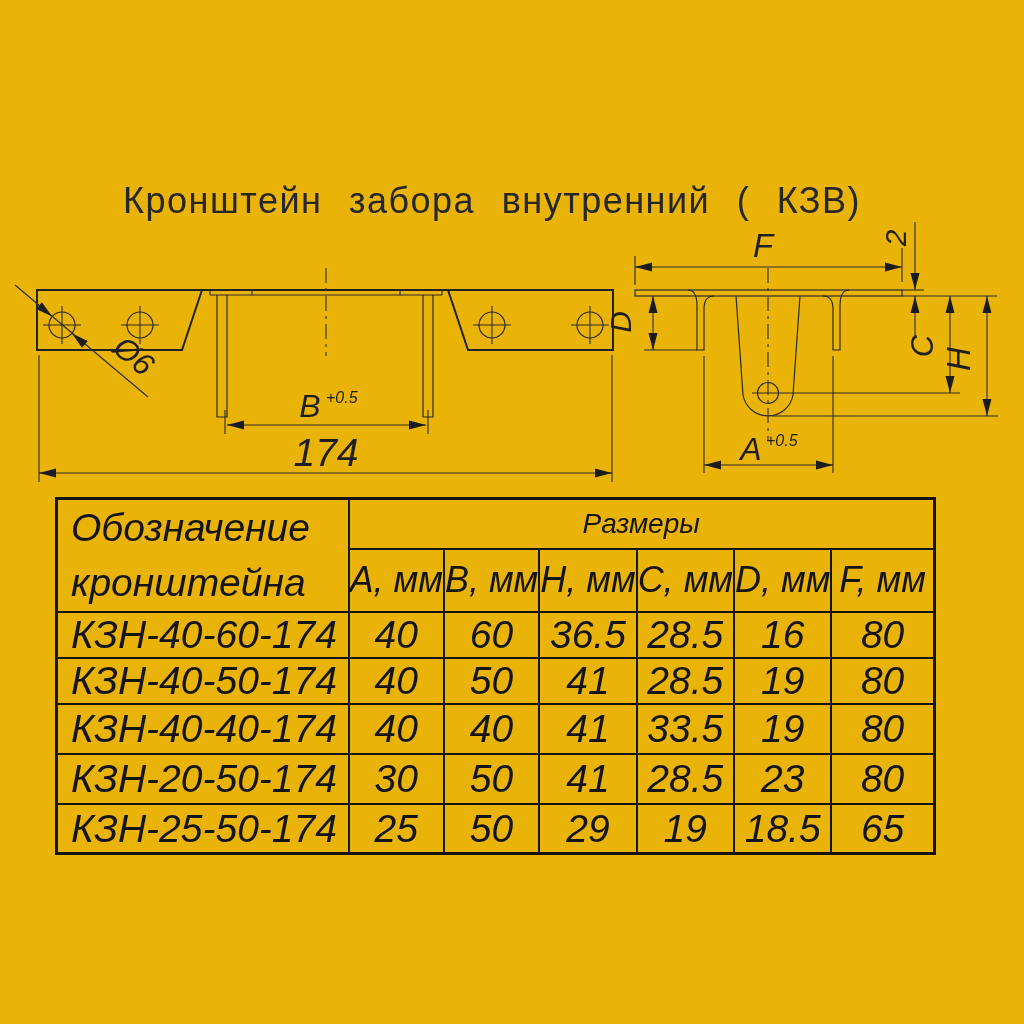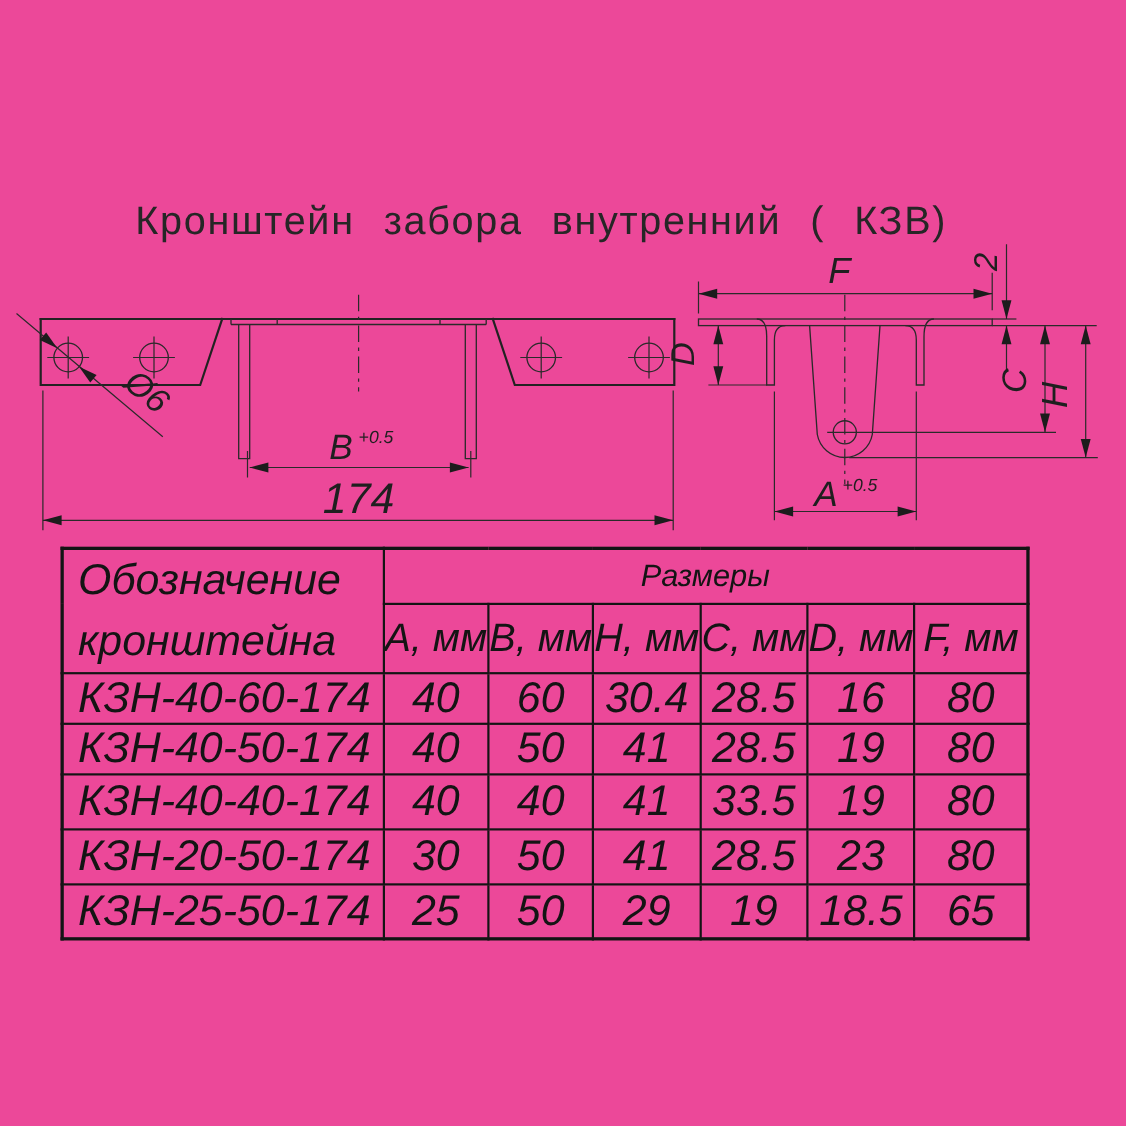--- a/index.html
+++ b/index.html
@@ -1,18 +1,18 @@
 <!DOCTYPE html>
 <html><head>
 <meta charset="utf-8">
 <style>
   html,body { margin:0; padding:0; background:#e8e8e8; }
   .canvas {
     position:relative; width:1024px; height:1024px; margin:0 auto;
-    background:#ec4899; overflow:hidden;
+    background:#eab308; overflow:hidden;
     font-family:"Liberation Sans", sans-serif;
   }
   .title {
     position:absolute; top:180px; left:0; width:984px;
     text-align:center; font-size:36px; color:#262626;
     letter-spacing:1.5px; word-spacing:15px; white-space:nowrap;
   }
   svg { position:absolute; overflow:visible; }
   svg .ln   { stroke:#222222; stroke-width:2; fill:none; stroke-linecap:square; }
   svg .thin { stroke:#2a2a2a; stroke-width:1.2; fill:none; }
@@ -198,21 +198,21 @@
       <td class="colhead">B, мм</td>
       <td class="colhead">H, мм</td>
       <td class="colhead">C, мм</td>
       <td class="colhead">D, мм</td>
       <td class="colhead">F, мм</td>
     </tr>
     <tr style="height:40px">
       <td class="desig">КЗН-40-60-174</td>
       <td>40</td>
       <td>60</td>
-      <td>30.4</td>
+      <td>36.5</td>
       <td>28.5</td>
       <td>16</td>
       <td>80</td>
     </tr>
     <tr style="height:35px">
       <td class="desig">КЗН-40-50-174</td>
       <td>40</td>
       <td>50</td>
       <td>41</td>
       <td>28.5</td>

